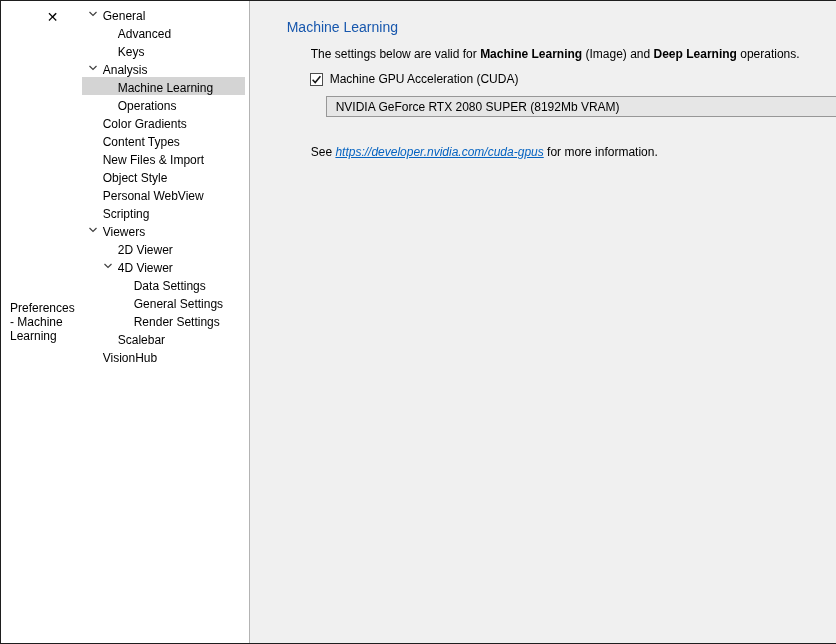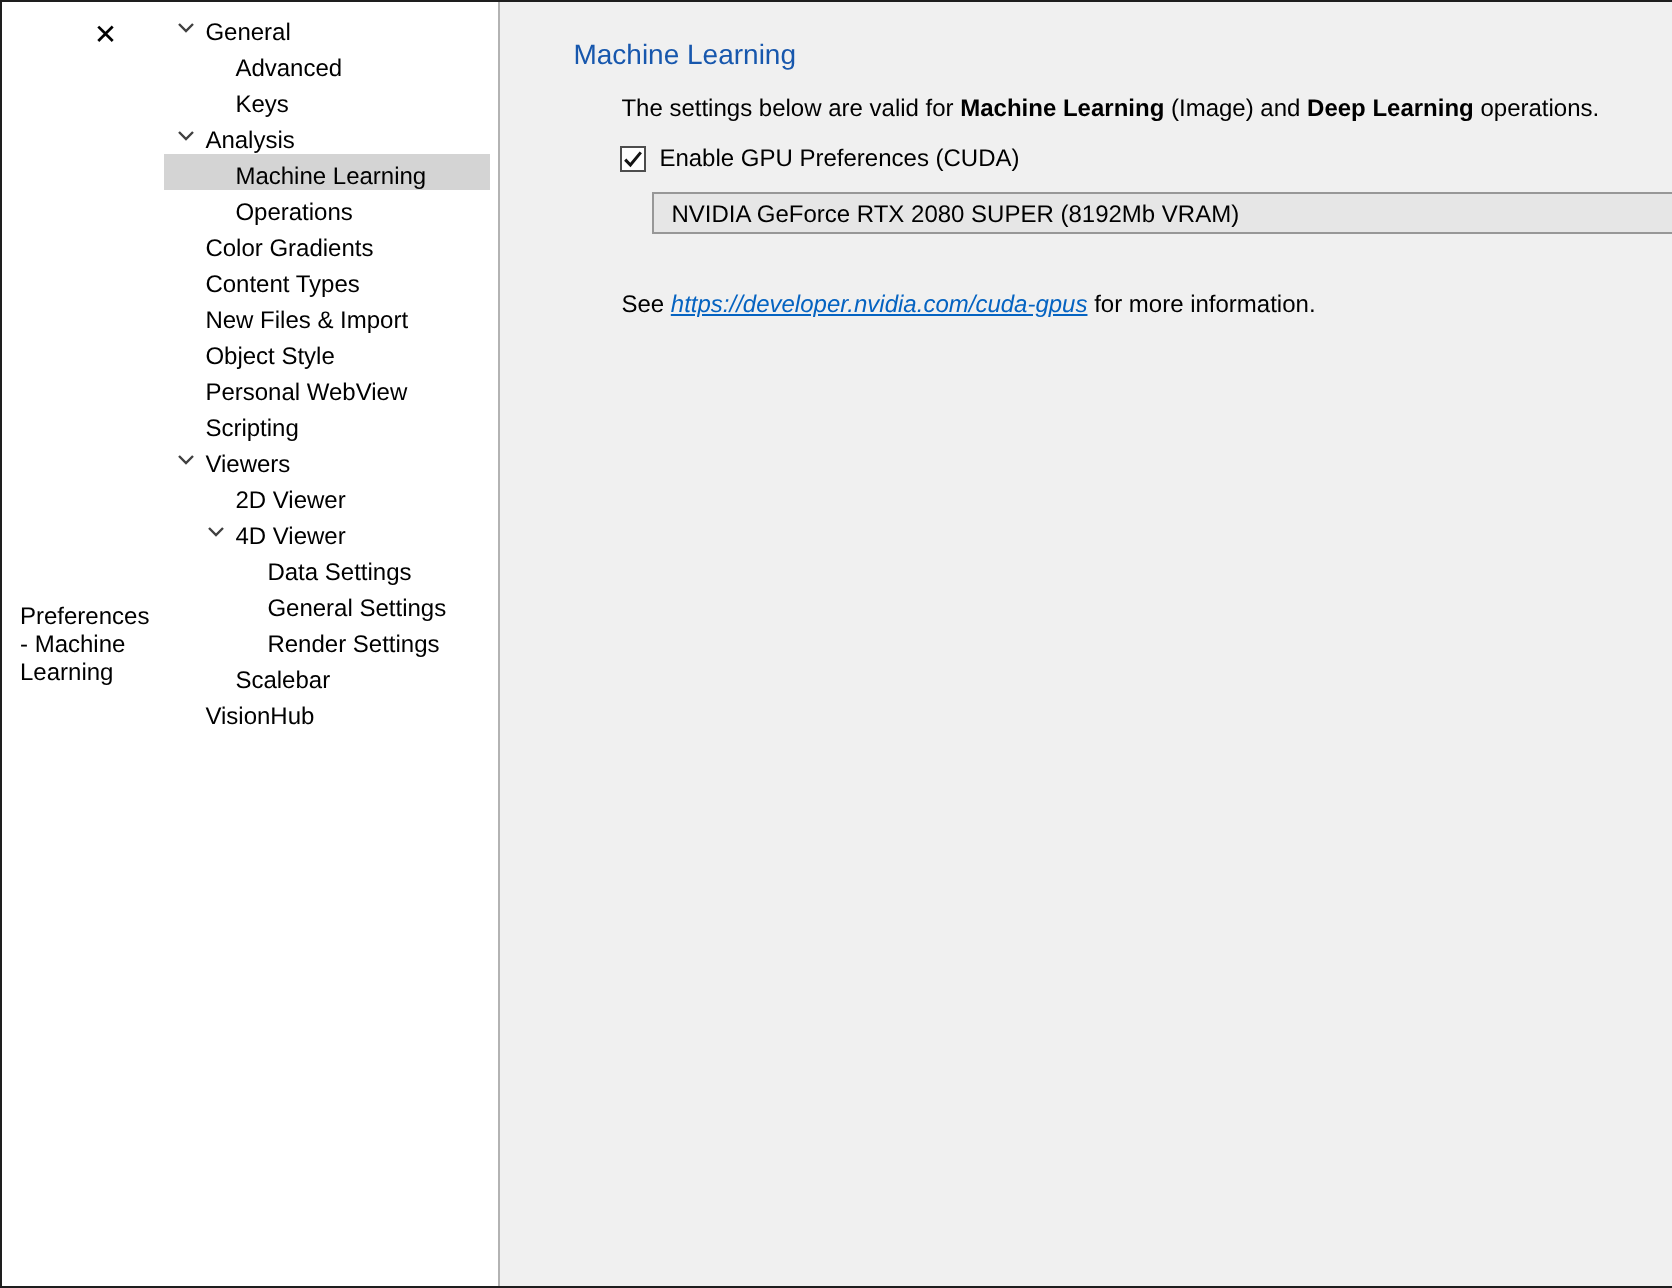--- a/index.html
+++ b/index.html
@@ -241,21 +241,21 @@
       </div>
 
       <div class="cbrow">
         <span class="checkbox">
           <span>
               <svg width="13" height="13" viewBox="0 0 13 13">
                 <polyline points="2.6,6.8 5.2,9.5 10.4,3.2" fill="none" stroke="#141414" stroke-width="1.5"></polyline>
               </svg>
             </span>
         </span>
-        <span class="cblabel">Enable GPU Preferences (CUDA)</span>
+        <span class="cblabel">Machine GPU Acceleration (CUDA)</span>
       </div>
 
       <div class="combo">
         <span>NVIDIA GeForce RTX 2080 SUPER (8192Mb VRAM)</span>
         <span>
             <svg width="12" height="12" viewBox="0 0 12 12">
               <polyline points="2.5,4.2 6,7.8 9.5,4.2" fill="none" stroke="#4a4a4a" stroke-width="1.2"></polyline>
             </svg>
           </span>
       </div>

